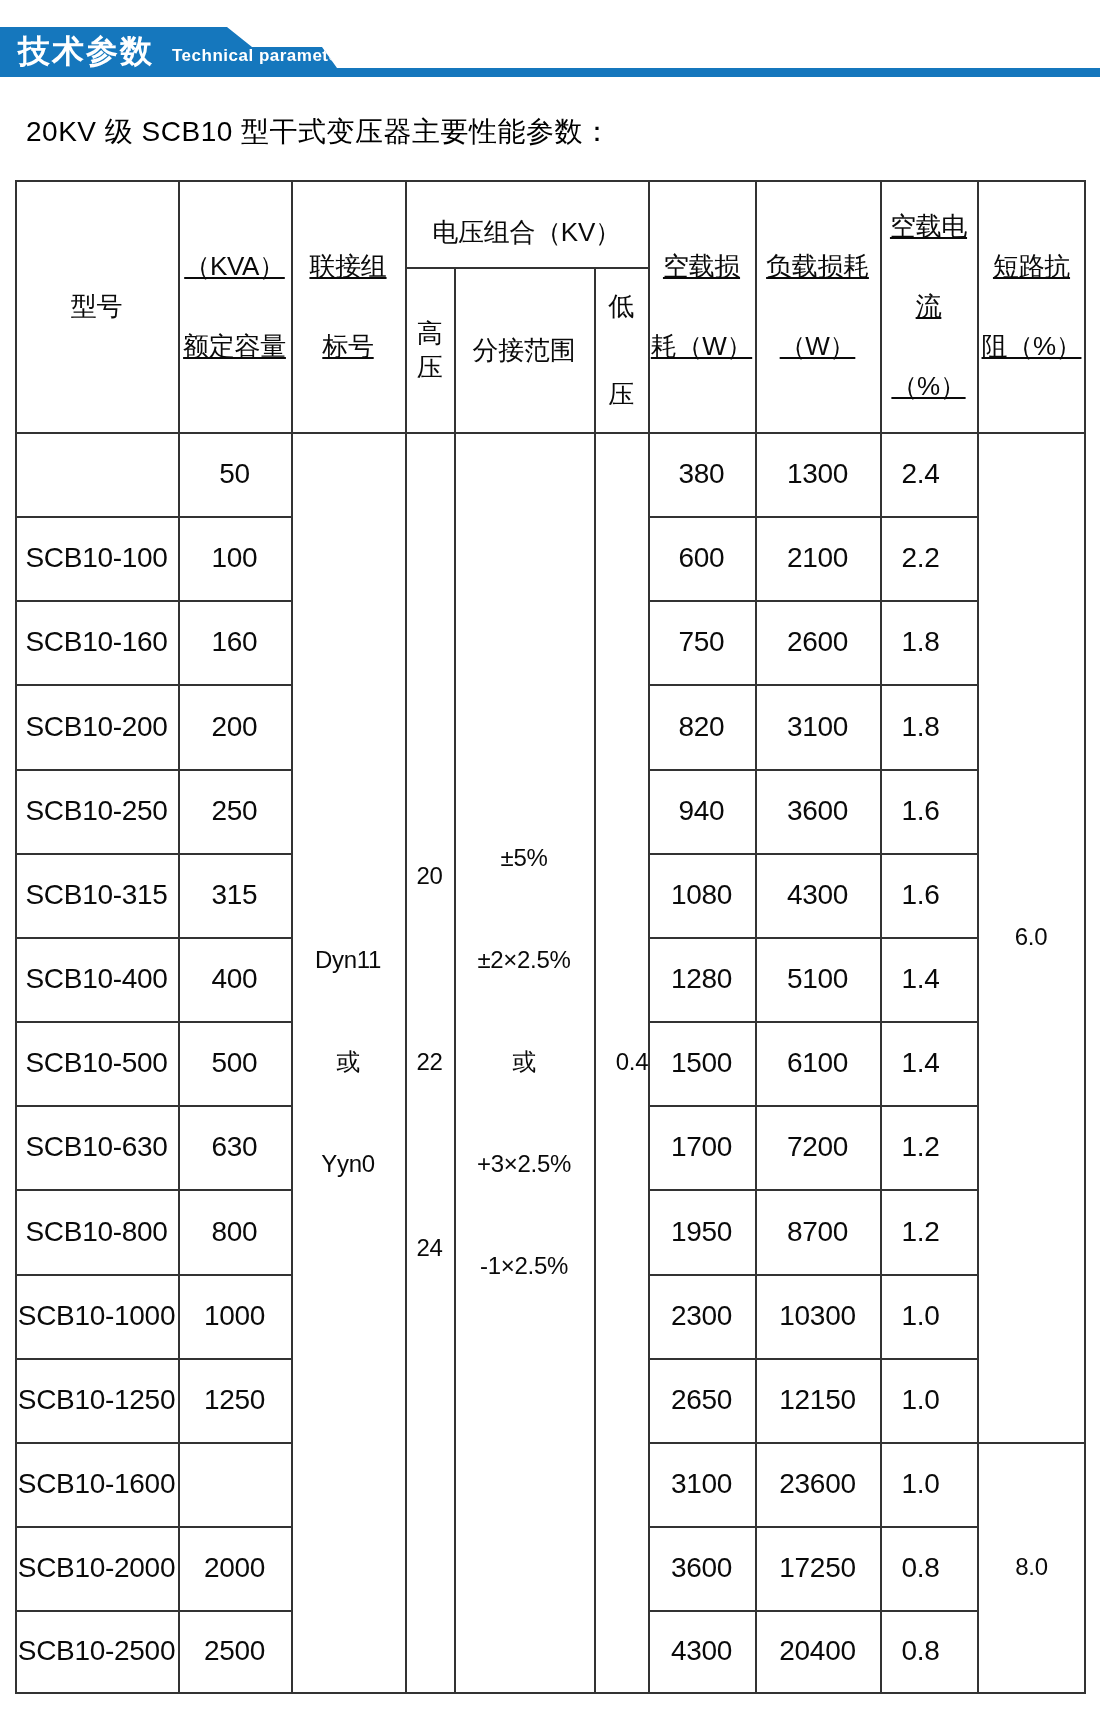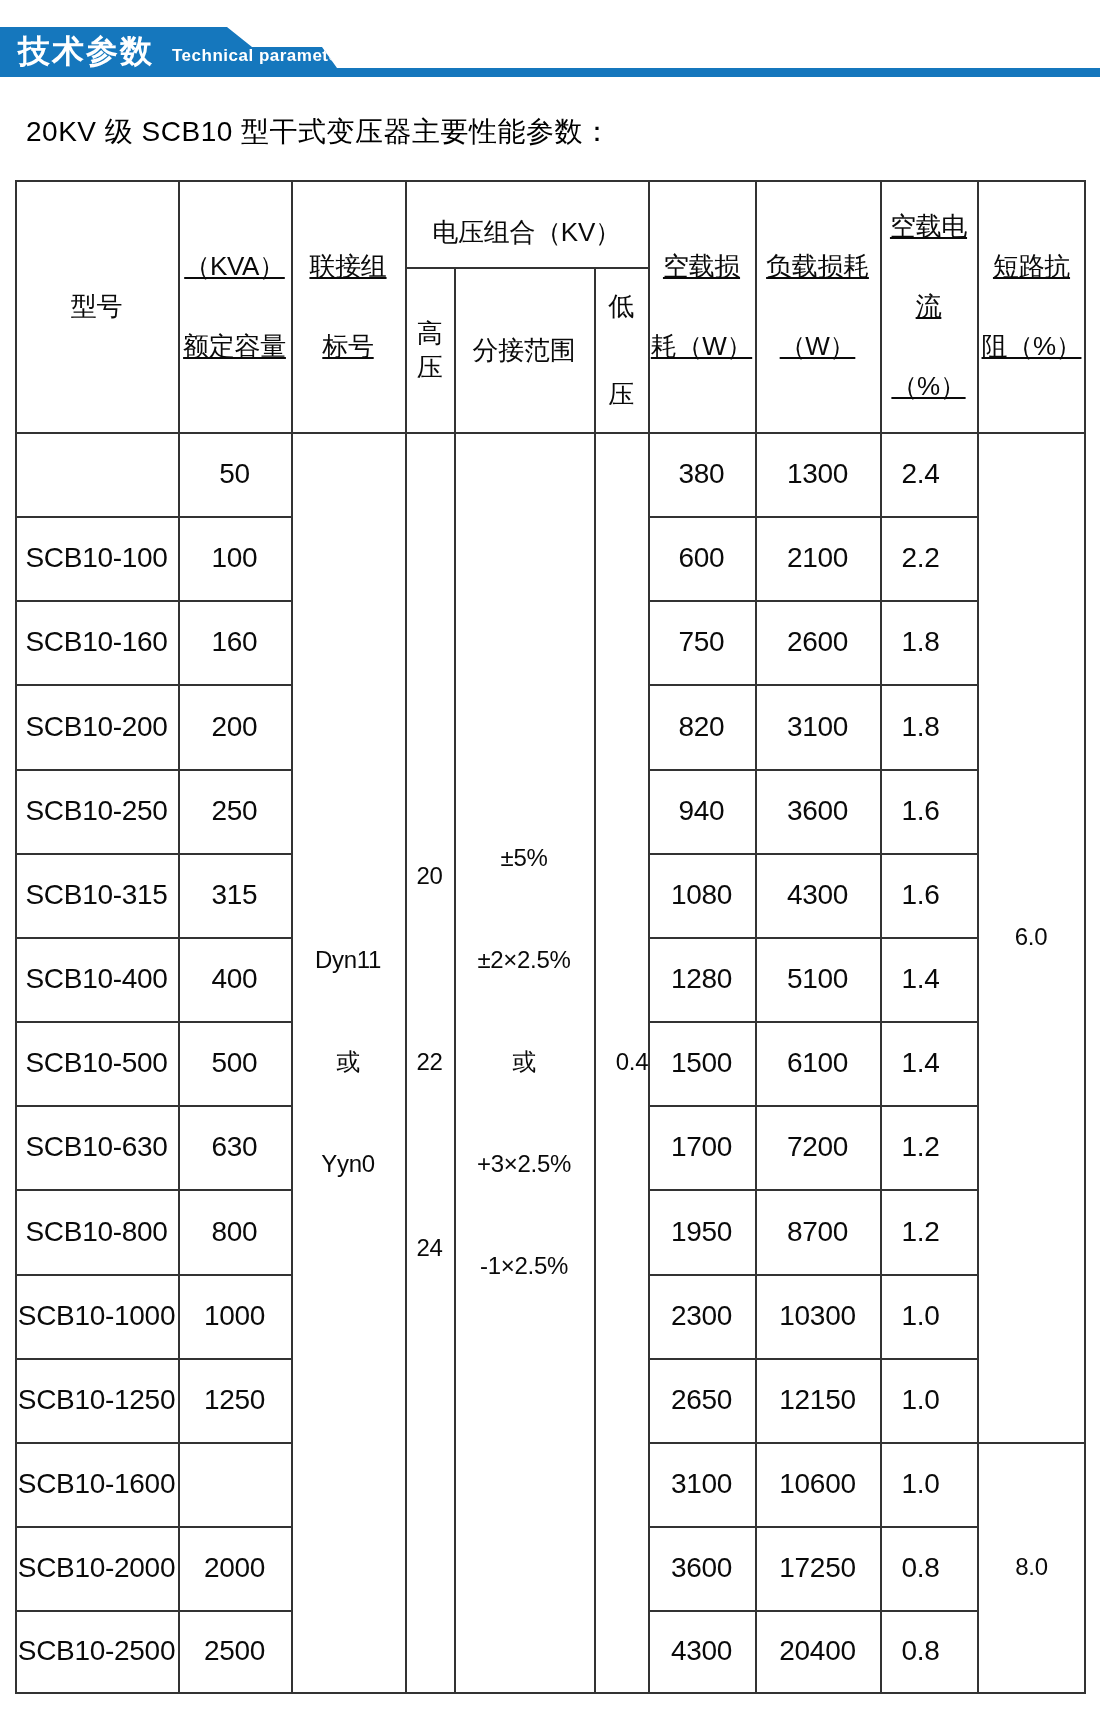--- a/index.html
+++ b/index.html
@@ -254,21 +254,21 @@
   <div class="row" style="top:1178px">
     <div class="cell cm">SCB10-1250</div>
     <div class="cell cc">1250</div>
     <div class="cell cn">2650</div>
     <div class="cell cl">12150</div>
     <div class="cell ci">1.0</div>
   </div>
   <div class="row" style="top:1262px">
     <div class="cell cm">SCB10-1600</div>
     <div class="cell cn">3100</div>
-    <div class="cell cl">10600</div>
+    <div class="cell cl">23600</div>
     <div class="cell ci">1.0</div>
   </div>
   <div class="row" style="top:1346px">
     <div class="cell cm">SCB10-2000</div>
     <div class="cell cc">2000</div>
     <div class="cell cn">3600</div>
     <div class="cell cl">17250</div>
     <div class="cell ci">0.8</div>
   </div>
   <div class="row" style="top:1430px;height:82px">

